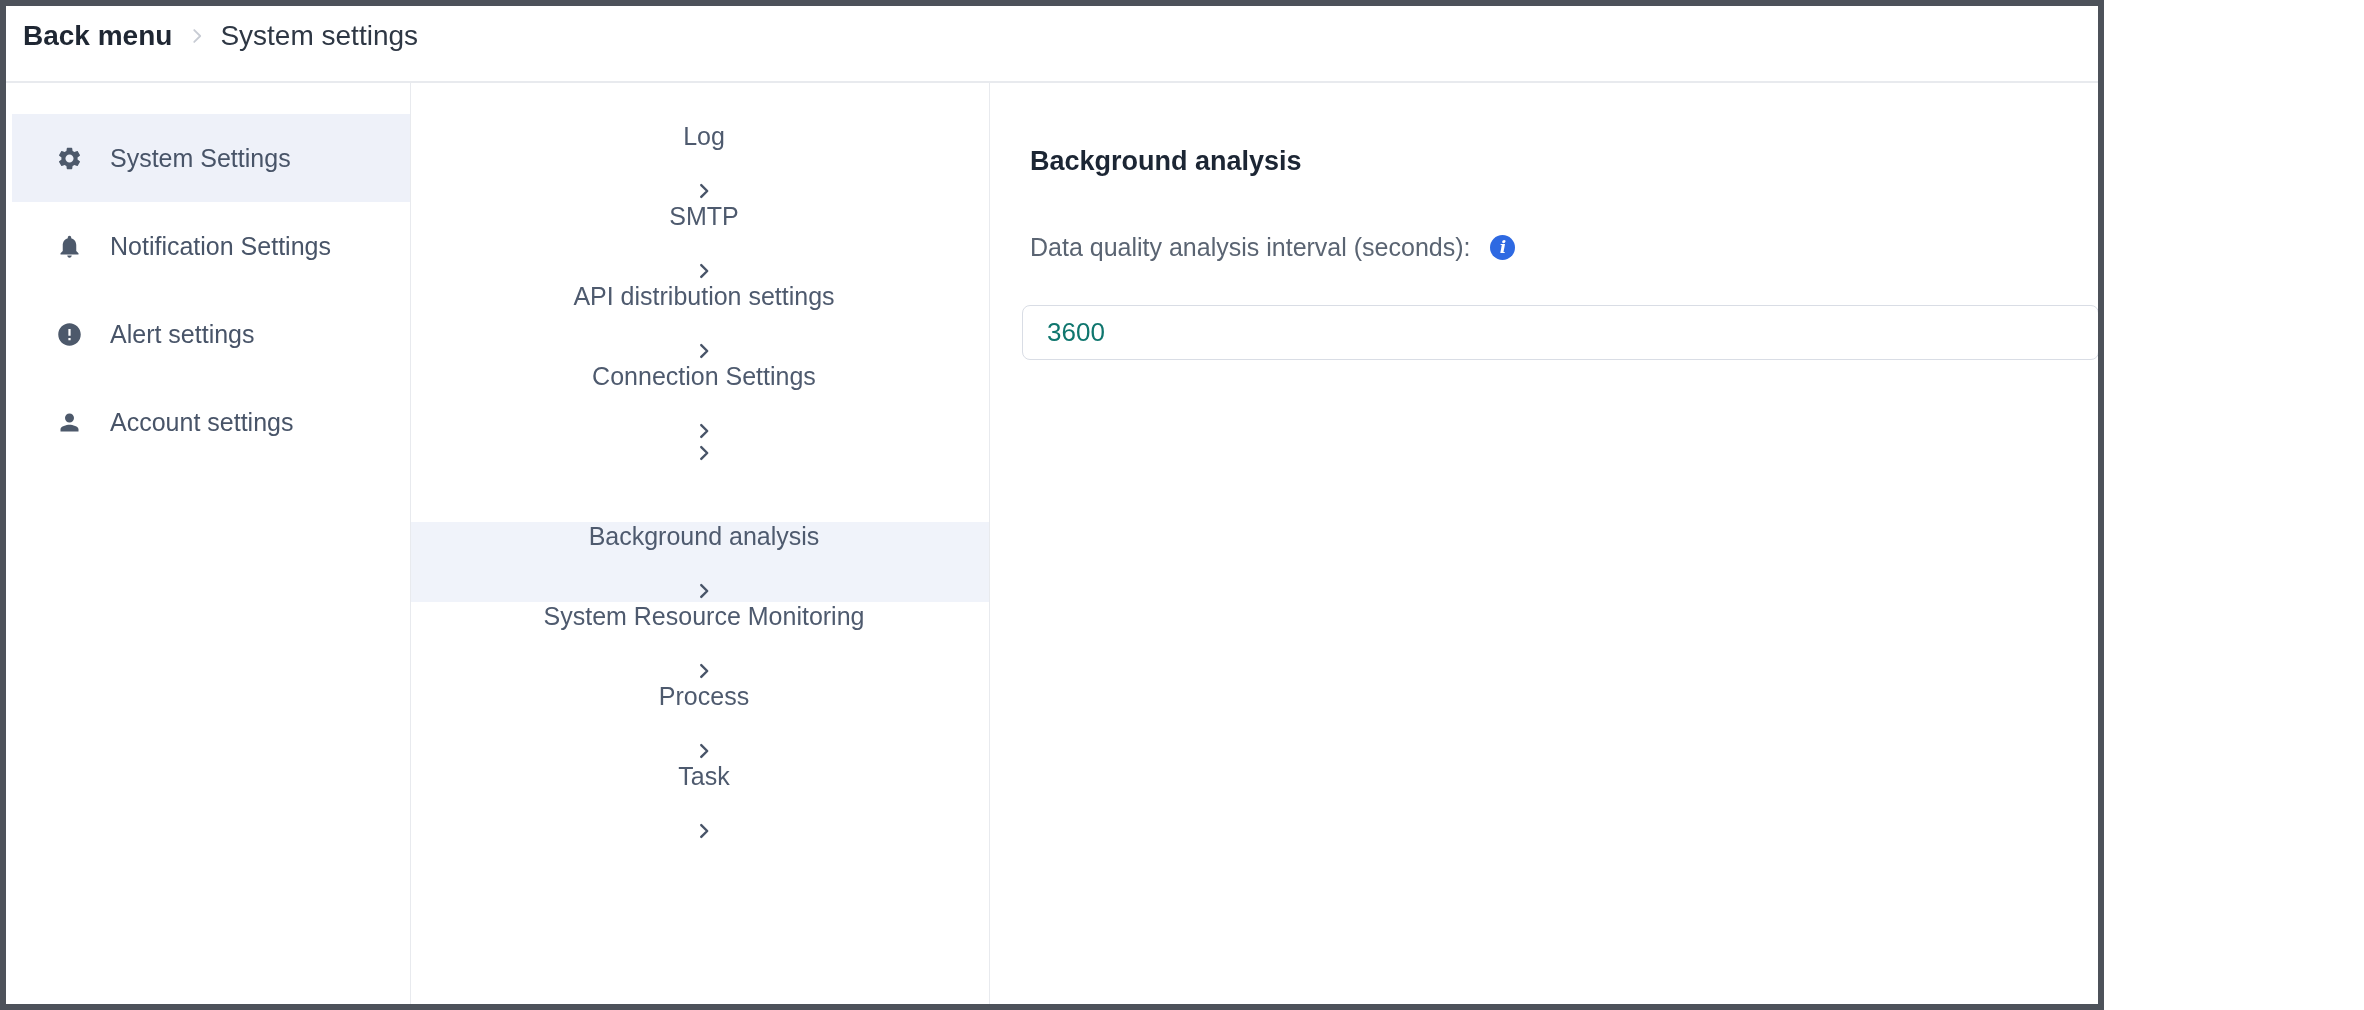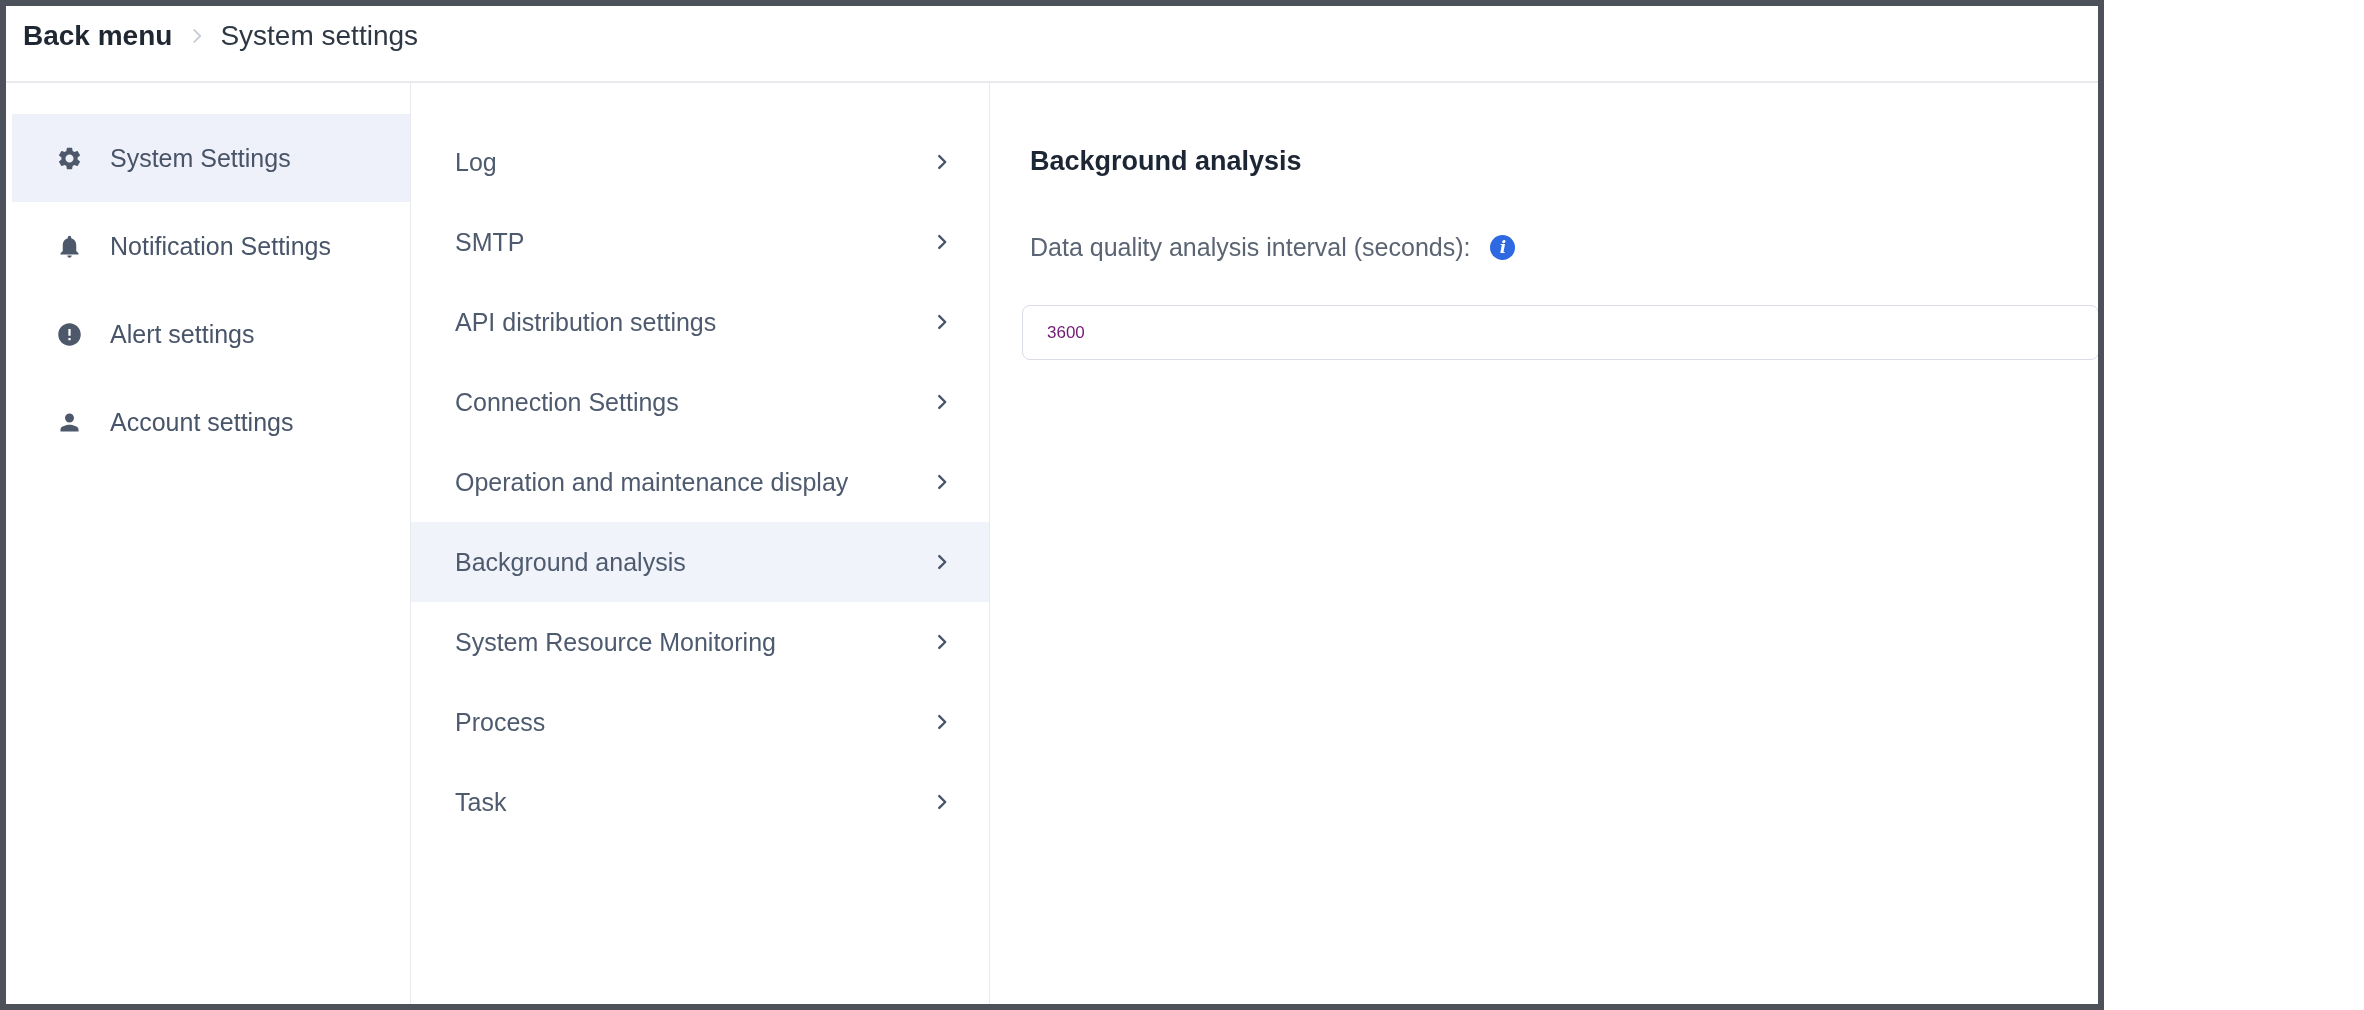--- a/index.html
+++ b/index.html
@@ -37,21 +37,21 @@
   }
   .side-item.selected{background:#eef1f9;}
   .side-icon{width:27px;height:27px;flex:0 0 27px;display:flex;align-items:center;justify-content:center;}
   .side-icon svg{width:27px;height:27px;fill:#4d596b;}
   
   .menu{width:579px;flex:0 0 579px;border-right:1px solid #e8eaee;padding-top:39px;background:#fff;}
   .menu-item{
     height:80px;
     display:flex;align-items:center;justify-content:space-between;
     padding:0 36px 0 44px;
-    font-size:25px;color:#4e5a6e;cursor:pointer;
+    font-size:25px;color:#4e5a6e;cursor:pointer;flex-direction:column;
   }
   .menu-item.selected{background:#f0f3fa;}
   .chev{display:flex;align-items:center;}
   .chev svg{width:22px;height:22px;stroke:#485468;fill:none;stroke-width:2.6;stroke-linecap:round;stroke-linejoin:round;}
   
   .content{flex:1 1 auto;padding:61px 0 0 32px;background:#fff;min-width:0;}
   .content-title{
     margin:0 0 0 8px;
     font-size:27px;line-height:34px;font-weight:700;color:#1c2634;
   }
@@ -69,21 +69,21 @@
     cursor:pointer;flex:0 0 25px;
   }
   .field-input{
     display:block;
     margin-top:43px;
     width:1335px;max-width:calc(100% + 1px);
     height:55px;
     border:1.5px solid #d9dde5;border-radius:8px;
     padding:0 24px;
     font-family:"Liberation Sans", sans-serif;
-    font-size:17px;color:#701a75;background:#fff;
+    font-size:26px;color:#0f766e;background:#fff;
     outline:none;
   }
 </style>
 </head>
 <body>
 
 <div class="app">
 
   <div class="header">
     <div class="crumbs">
@@ -161,21 +161,20 @@
       </div>
       <div class="menu-item">
         <span>Connection Settings</span>
         <span class="chev">
             <svg viewBox="0 0 24 24">
               <path d="M9 5.5l6.5 6.5L9 18.5"></path>
             </svg>
           </span>
       </div>
       <div class="menu-item">
-        <span>Operation and maintenance display</span>
         <span class="chev">
             <svg viewBox="0 0 24 24">
               <path d="M9 5.5l6.5 6.5L9 18.5"></path>
             </svg>
           </span>
       </div>
       <div class="menu-item selected">
         <span>Background analysis</span>
         <span class="chev">
             <svg viewBox="0 0 24 24">

